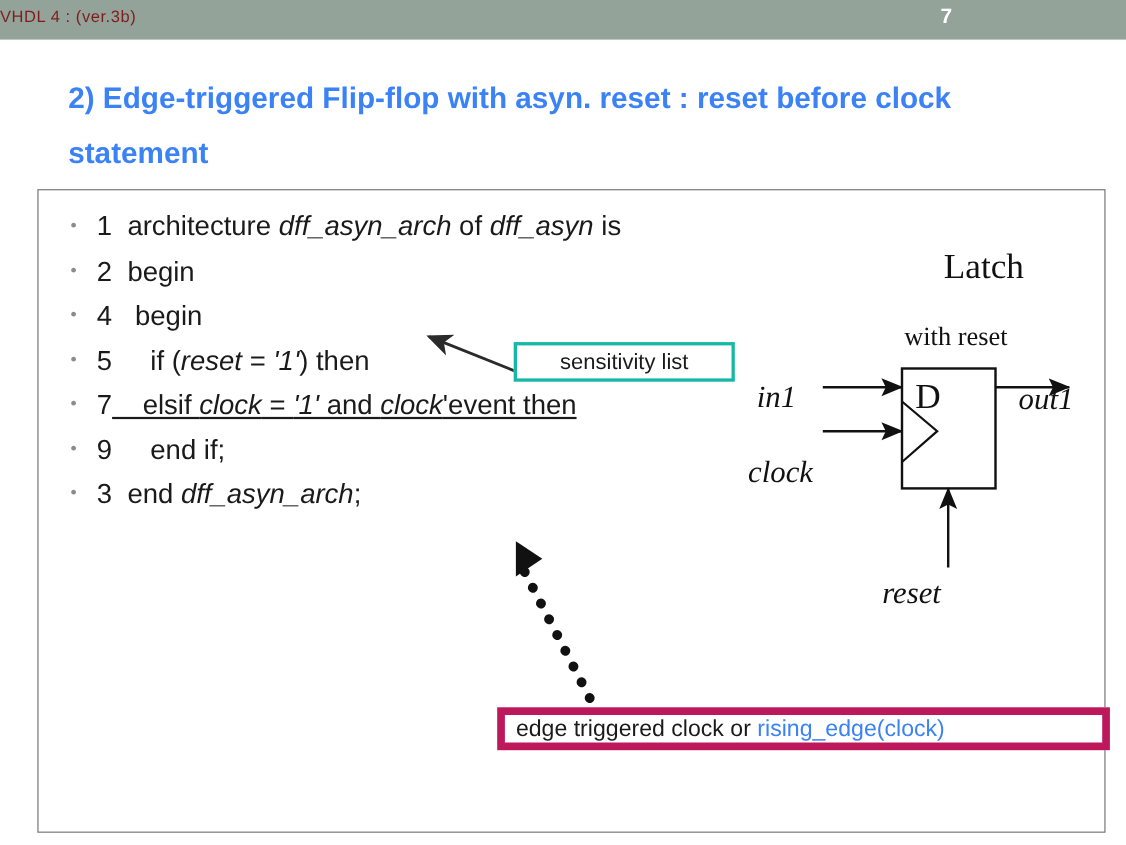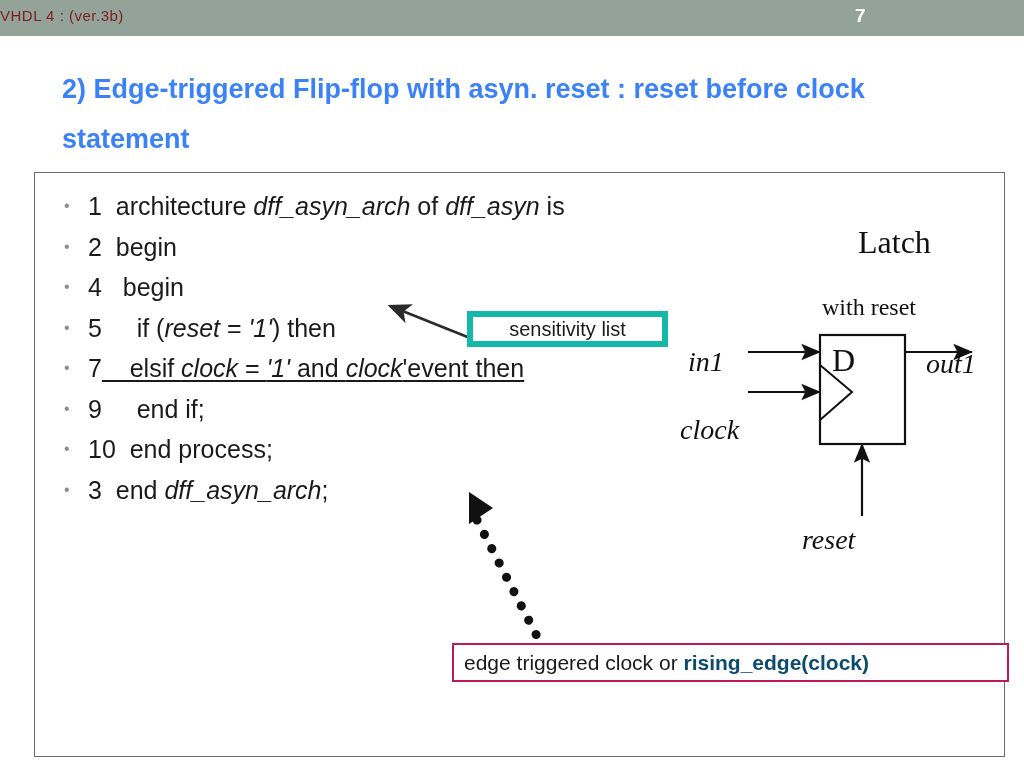--- a/index.html
+++ b/index.html
@@ -73,44 +73,44 @@
   }
   .ln{display:inline-block;}
   .it{font-style:italic;}
   .ul-span{text-decoration:underline;}
   .line-underline{text-decoration:underline;text-underline-offset:3px;}
 
   
   #sensitivity-callout{
     position:absolute;left:467px;top:311px;
     width:201px;height:36px;
-    border:6px solid #14b8a6;
+    border:3px solid #14b8a6;
     box-sizing:border-box;
     background:#ffffff;
     display:flex;align-items:center;justify-content:center;
     font-size:20px;color:#1a1a1a;
   }
   #sensitivity-arrow{
     position:absolute;left:380px;top:296px;
     width:96px;height:46px;
   }
 
   
   #edge-callout{
     position:absolute;left:452px;top:643px;
     width:557px;height:39px;
-    border:2px solid #be185d;
+    border:7px solid #be185d;
     box-sizing:border-box;
     background:#ffffff;
     display:flex;align-items:center;
     padding-left:10px;
     font-size:21px;color:#1a1a1a;
     white-space:pre;
   }
-  #edge-callout .green{color:#0c4a6e;font-weight:bold;}
+  #edge-callout .green{color:#3b82f6;}
 
   #dotted-arrow{
     position:absolute;left:455px;top:488px;
     width:130px;height:165px;
   }
 
   
   #latch-diagram{
     position:absolute;left:660px;top:224px;
     width:350px;height:350px;
@@ -161,21 +161,20 @@
 
 <div id="content-frame"></div>
 
 <ul id="code-list">
     <li><span class="ln">1</span><span>  architecture <span class="it">dff_asyn_arch</span> of <span class="it">dff_asyn</span> is</span></li>
     <li><span class="ln">2</span><span>  begin</span></li>
     <li><span class="ln">4</span><span>   begin</span></li>
     <li><span class="ln">5</span><span>     if (<span class="it">reset</span> = <span class="it">'1'</span>) then</span></li>
     <li><span class="ln">7</span><span class="line-underline">    elsif <span class="it">clock</span> = <span class="it">'1'</span> and <span class="it">clock</span>'event then</span></li>
     <li><span class="ln">9</span><span>     end if;</span></li>
-    <li><span class="ln">10</span><span>  end process;</span></li>
     <li><span class="ln">3</span><span>  end <span class="it">dff_asyn_arch</span>;</span></li>
   </ul>
 
 <svg id="sensitivity-arrow" viewBox="0 0 96 46">
   <defs>
     <marker id="ah" markerWidth="9" markerHeight="9" refX="8" refY="4.5" orient="auto">
       <path d="M9,4.5 L0,0.6 L2.4,4.5 L0,8.4 Z" fill="#2b2b2b"></path>
     </marker>
   </defs>
   <line x1="90" y1="42" x2="10" y2="10" stroke="#2b2b2b" stroke-width="2.6" marker-end="url(#ah)"></line>

